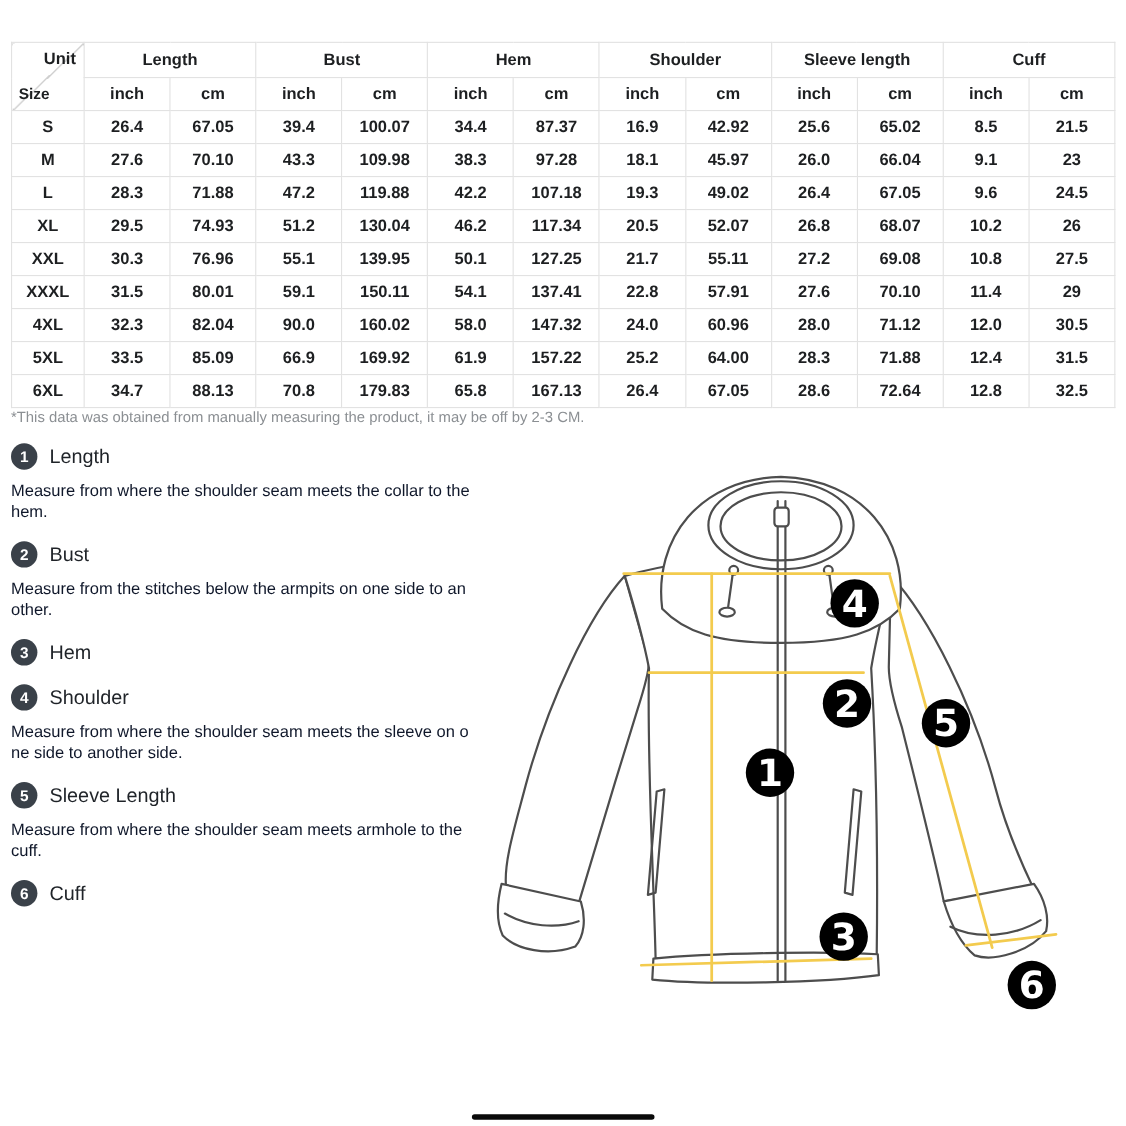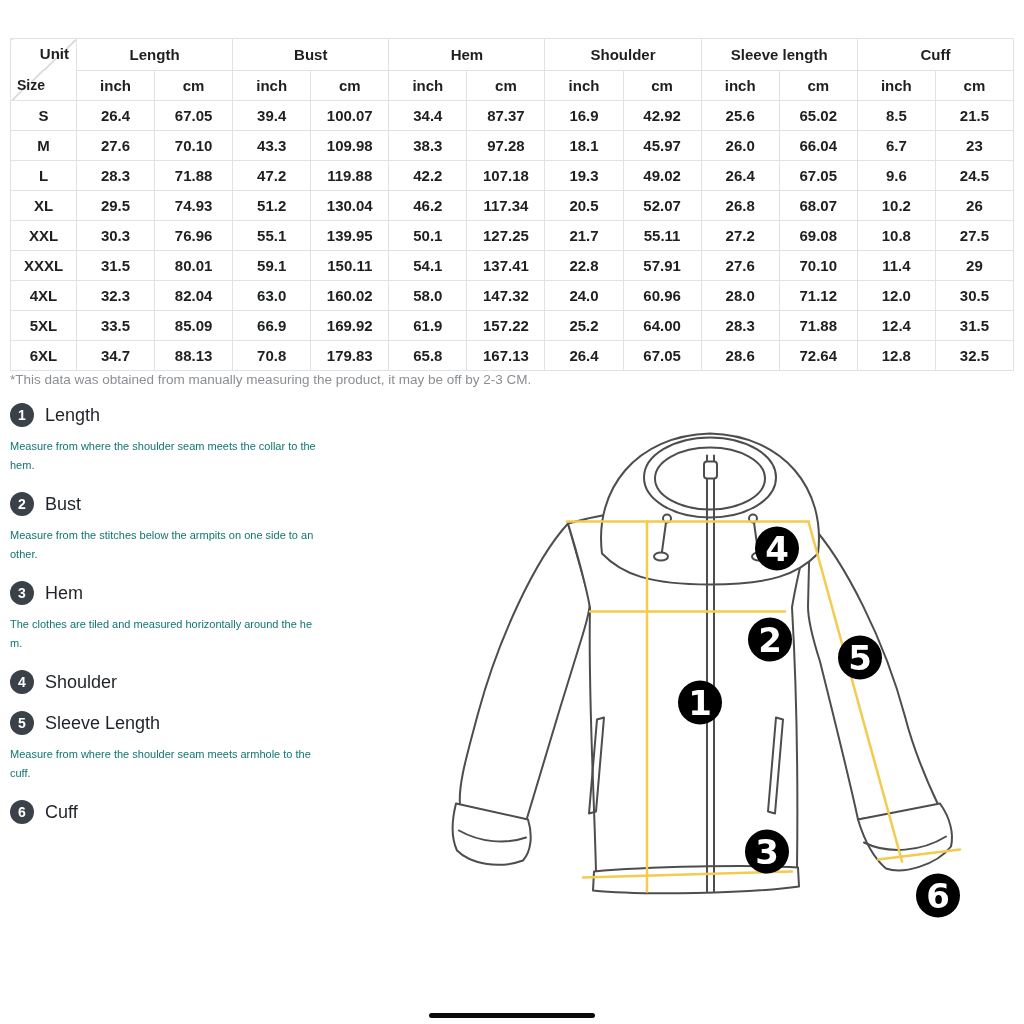--- a/index.html
+++ b/index.html
@@ -24,21 +24,21 @@
   .footnote { position:absolute; left:10px; top:372px; font-size:13.5px; color:#8b8f93; font-weight:normal; }
 
   
   .howto { position:absolute; left:10px; top:403px; width:430px; color:#1f2328; }
   .howto-title { font-size:21.5px; font-weight:normal; color:#1f2328; margin-bottom:27px; }
   .instr { margin-bottom:17px; }
   .instr-head { display:flex; align-items:center; height:24px; margin-bottom:10px; }
   .num-badge { width:24px; height:24px; border-radius:50%; background:#3a4149; color:#ffffff;
     font-size:14px; font-weight:bold; display:flex; align-items:center; justify-content:center; flex:0 0 24px; }
   .instr-title { font-size:18px; font-weight:normal; margin-left:11px; }
-  .instr-text { font-size:11px; line-height:19px; white-space:pre-line; margin-bottom:0; color:#0f766e; }
+  .instr-text { font-size:15px; line-height:19px; white-space:pre-line; margin-bottom:0; color:#0f172a; }
 
   
   .jacket-wrap { position:absolute; left:440px; top:420px; width:580px; height:548px; }
   .jacket-wrap svg { display:block; width:100%; height:100%; }
 
   
   .home-indicator { position:absolute; left:50%; transform:translateX(-50%); top:1013px;
     width:166px; height:5px; border-radius:3px; background:#0a0a0a; }
 </style>
 </head>
@@ -110,21 +110,21 @@
           <td>27.6</td>
           <td>70.10</td>
           <td>43.3</td>
           <td>109.98</td>
           <td>38.3</td>
           <td>97.28</td>
           <td>18.1</td>
           <td>45.97</td>
           <td>26.0</td>
           <td>66.04</td>
-          <td>6.7</td>
+          <td>9.1</td>
           <td>23</td>
         </tr>
         <tr>
           <td>L</td>
           <td>28.3</td>
           <td>71.88</td>
           <td>47.2</td>
           <td>119.88</td>
           <td>42.2</td>
           <td>107.18</td>
@@ -177,21 +177,21 @@
           <td>57.91</td>
           <td>27.6</td>
           <td>70.10</td>
           <td>11.4</td>
           <td>29</td>
         </tr>
         <tr>
           <td>4XL</td>
           <td>32.3</td>
           <td>82.04</td>
-          <td>63.0</td>
+          <td>90.0</td>
           <td>160.02</td>
           <td>58.0</td>
           <td>147.32</td>
           <td>24.0</td>
           <td>60.96</td>
           <td>28.0</td>
           <td>71.12</td>
           <td>12.0</td>
           <td>30.5</td>
         </tr>
@@ -249,29 +249,29 @@
     </div>
     <div class="instr-text">Measure from the stitches below the armpits on one side to an
 other.</div>
   </div>
 
   <div class="instr">
     <div class="instr-head">
       <span class="num-badge">3</span>
       <span class="instr-title">Hem</span>
     </div>
-    <div class="instr-text">The clothes are tiled and measured horizontally around the he
-m.</div>
   </div>
 
   <div class="instr">
     <div class="instr-head">
       <span class="num-badge">4</span>
       <span class="instr-title">Shoulder</span>
     </div>
+    <div class="instr-text">Measure from where the shoulder seam meets the sleeve on o
+ne side to another side.</div>
   </div>
 
   <div class="instr">
     <div class="instr-head">
       <span class="num-badge">5</span>
       <span class="instr-title">Sleeve Length</span>
     </div>
     <div class="instr-text">Measure from where the shoulder seam meets armhole to the
 cuff.</div>
   </div>

